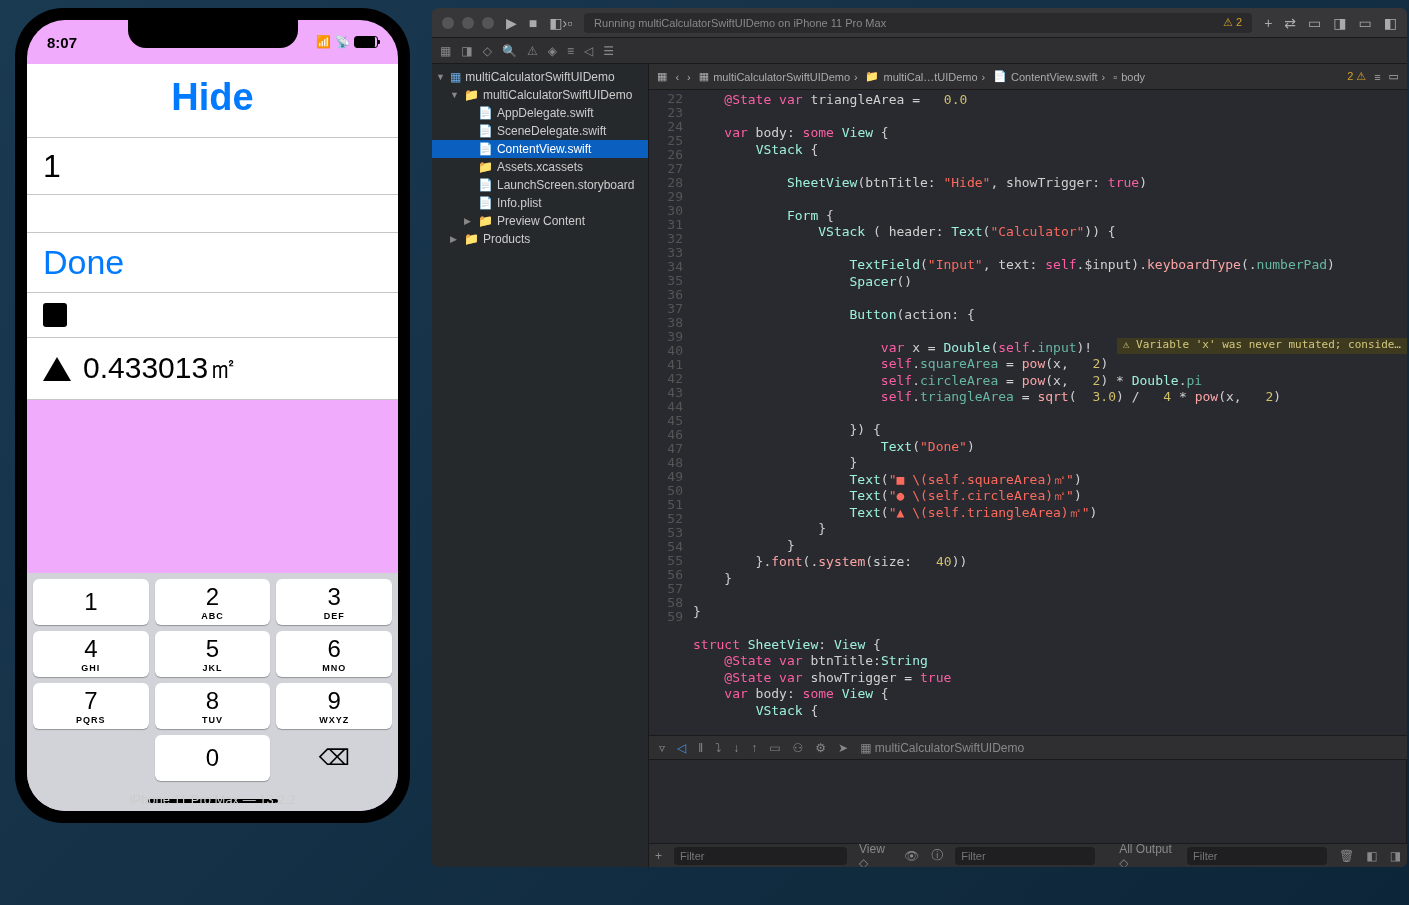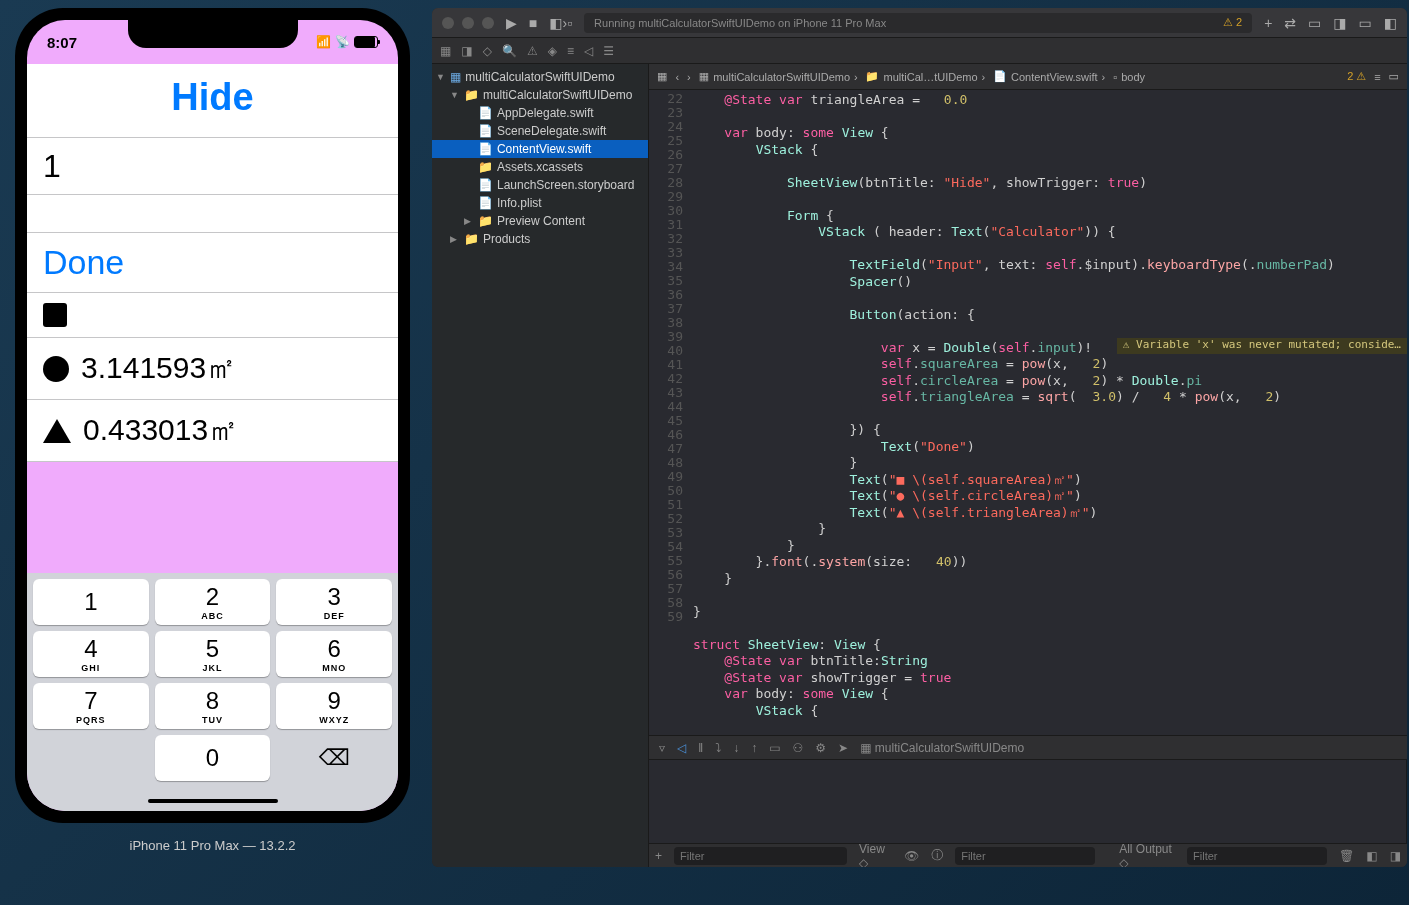--- a/index.html
+++ b/index.html
@@ -158,21 +158,21 @@
   position: absolute;
   bottom: 8px; left: 50%;
   transform: translateX(-50%);
   width: 130px; height: 4px;
   background: #000;
   border-radius: 2px;
 }
 
 .sim-label {
   position: absolute;
-  top: 838px; left: 15px;
+  top: 792px; left: 15px;
   width: 395px;
   text-align: center;
   color: #ccc;
   font-size: 13px;
 }
 
 
 .xcode {
   position: absolute;
   left: 432px; top: 8px;
@@ -368,24 +368,20 @@
       </div>
     </div>
     <div class="hide-btn">Hide</div>
     <div class="input-row">
       <input class="input-field" value="1" style="">
     </div>
     <div class="spacer-row"></div>
     <div class="done-row">Done</div>
     <div class="result-row">
       <div class="shape-square"></div>
-    </div>
-    <div class="result-row">
-      <div class="shape-circle"></div>
-      <span>3.141593㎡</span>
     </div>
     <div class="result-row">
       <div class="shape-triangle"></div>
       <span>0.433013㎡</span>
     </div>
 
     <div class="keypad">
       <div class="key-row">
         <div class="key">
             <span>1</span>

